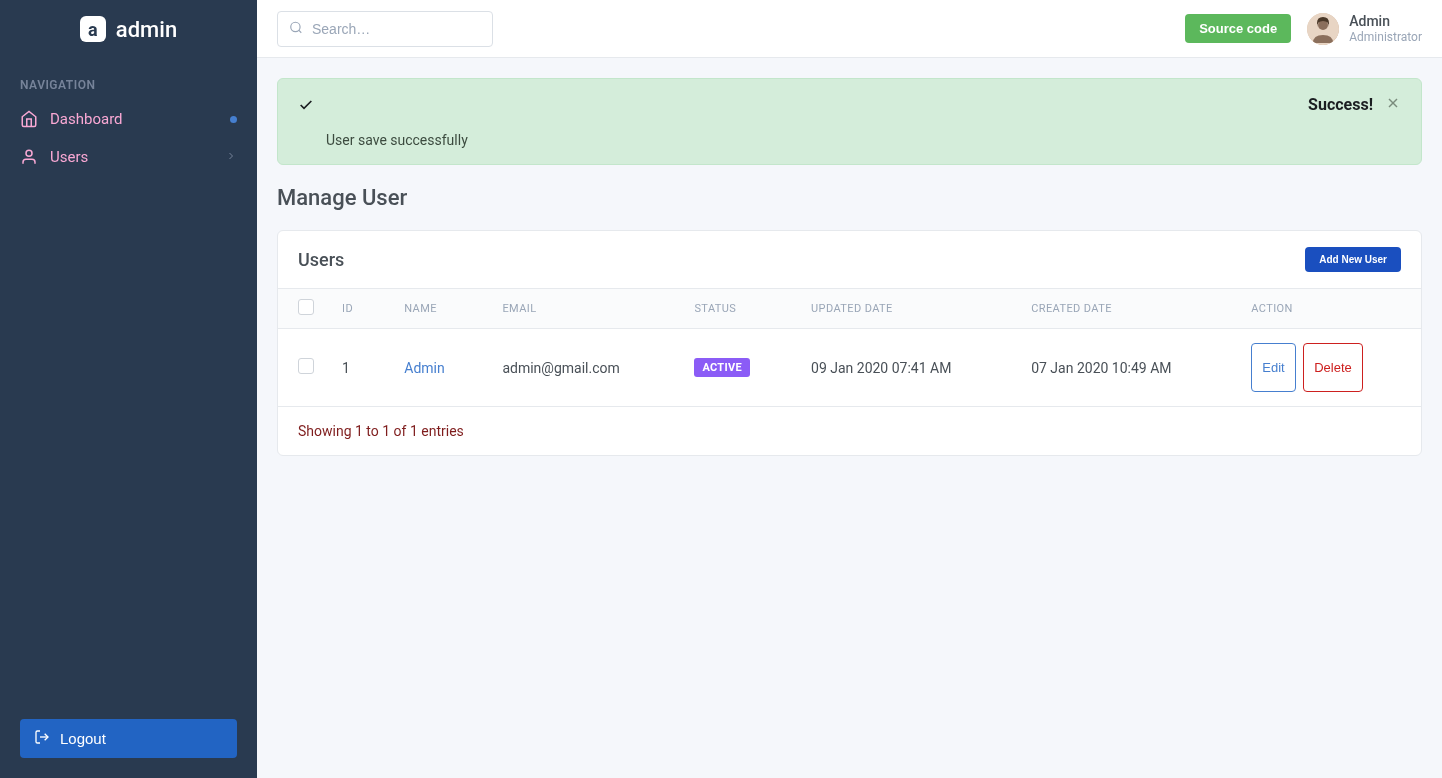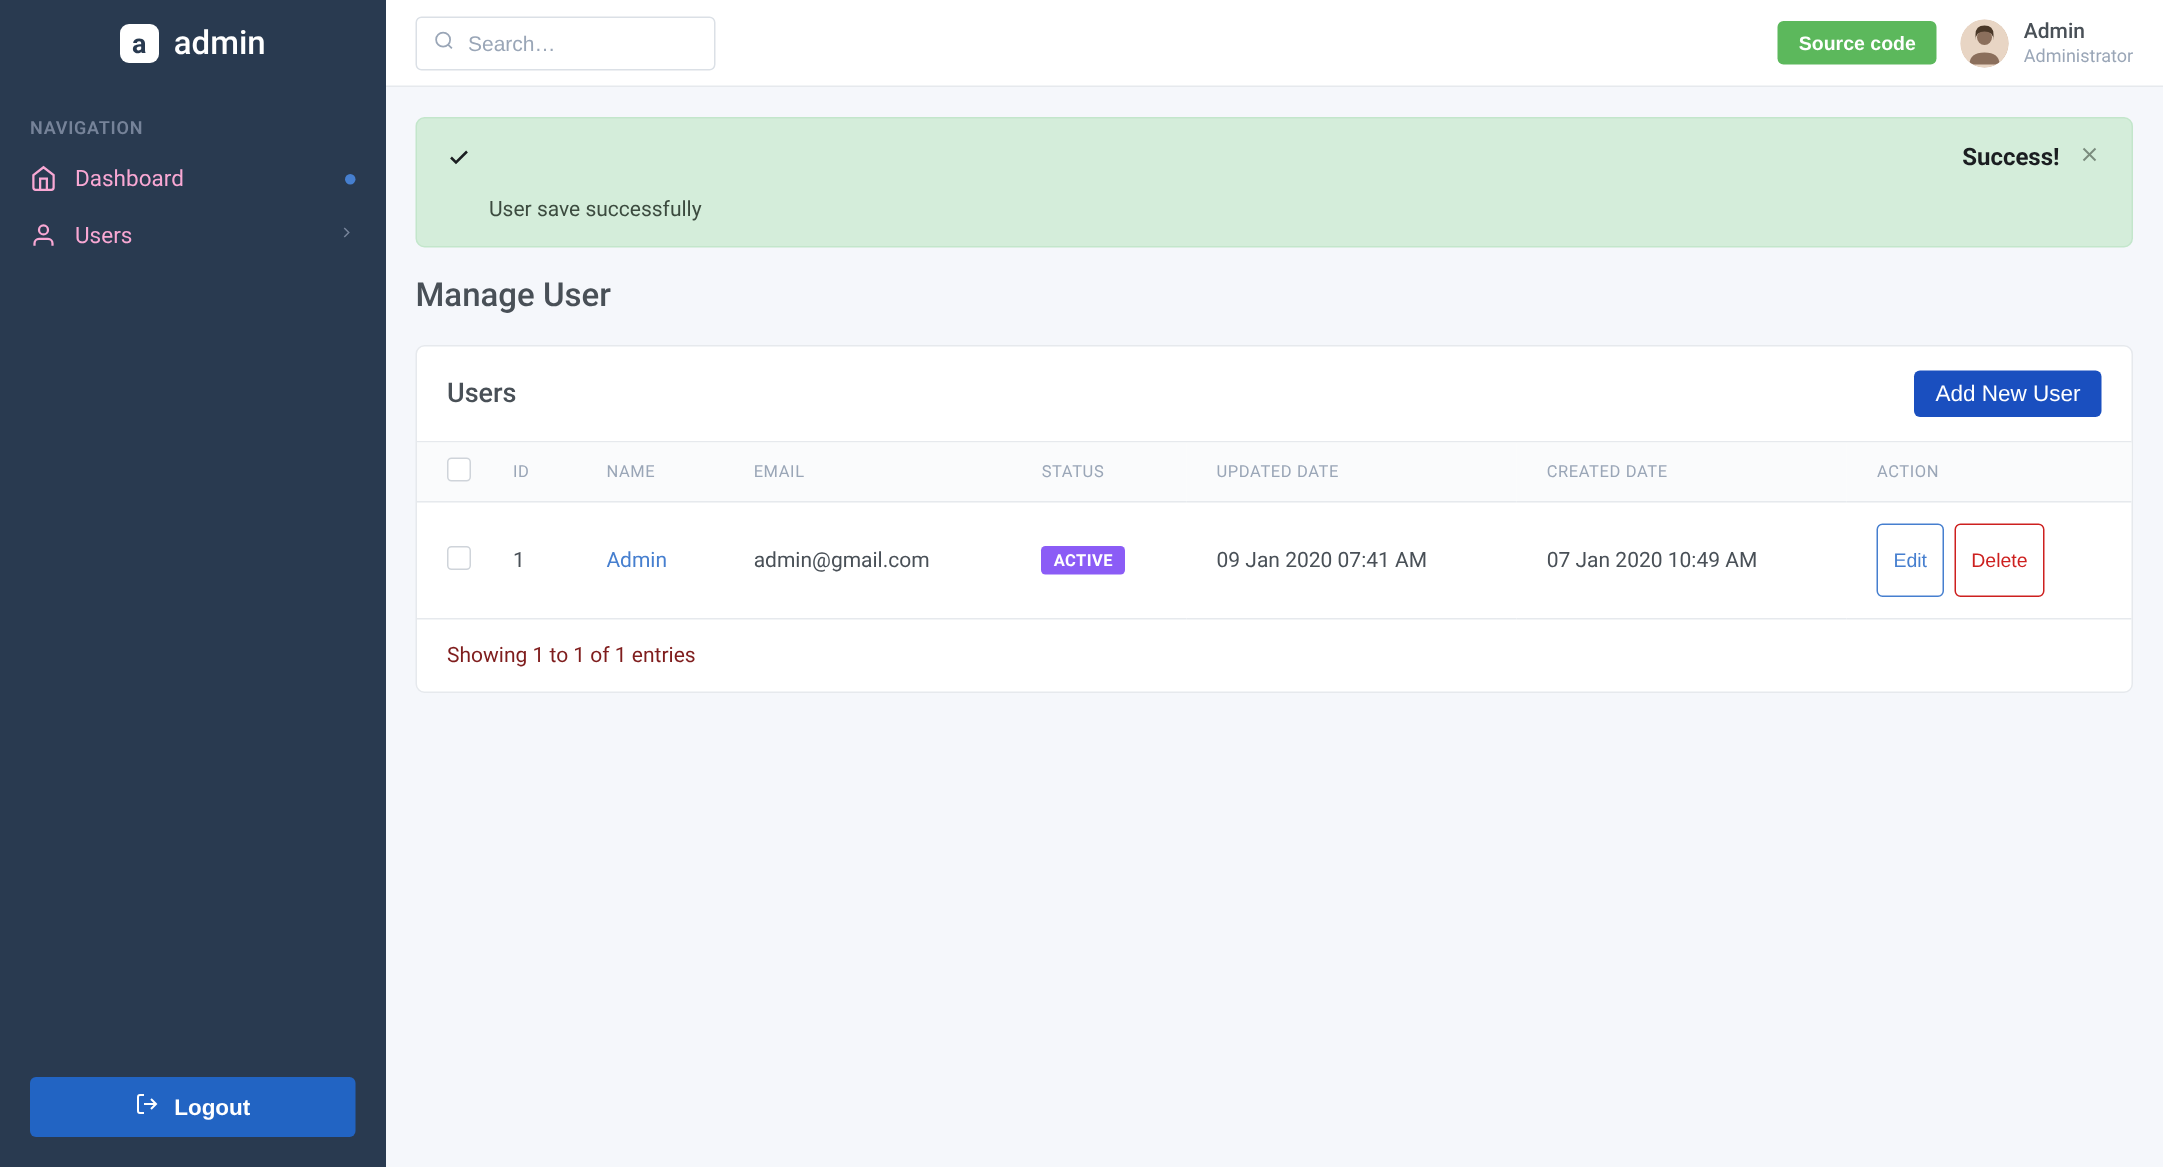--- a/index.html
+++ b/index.html
@@ -74,25 +74,24 @@
     padding: 20px;
   }
   .logout-btn {
     width: 100%;
     background: #2264c3;
     color: #fff;
     border: none;
     border-radius: 4px;
     padding: 10px 14px;
     font-size: 15px;
-    font-weight: 700;
-    cursor: pointer;
-    display: flex;
-    align-items: center;
-    justify-content: center;
+    font-weight: 400;
+    cursor: pointer;
+    display: flex;
+    align-items: center;
     gap: 10px;
   }
 
   
   .main {
     margin-left: 257px;
     height: 100%;
     display: flex;
     flex-direction: column;
   }
@@ -100,21 +99,21 @@
     height: 58px;
     background: #fff;
     border-bottom: 1px solid #e6e9ed;
     display: flex;
     align-items: center;
     padding: 0 20px;
     gap: 16px;
   }
   .search-wrap {
     position: relative;
-    width: 200px;
+    width: 216px;
   }
   .search-wrap .search-icon {
     position: absolute;
     left: 12px; top: 50%;
     transform: translateY(-50%);
     color: #9aa6b7;
   }
   .search-input {
     width: 100%;
     height: 36px;
@@ -206,22 +205,22 @@
     font-size: 18px;
     font-weight: 500;
     color: #495057;
   }
   .add-btn {
     background: #1a4fbf;
     color: #fff;
     border: none;
     border-radius: 4px;
     padding: 7px 14px;
-    font-size: 15px;
-    font-weight: 400;
+    font-size: 10px;
+    font-weight: 700;
     cursor: pointer;
   }
 
   table { width: 100%; border-collapse: collapse; }
   thead th {
     text-align: left;
     font-size: 11px;
     font-weight: 400;
     color: #9aa6b7;
     text-transform: uppercase;

